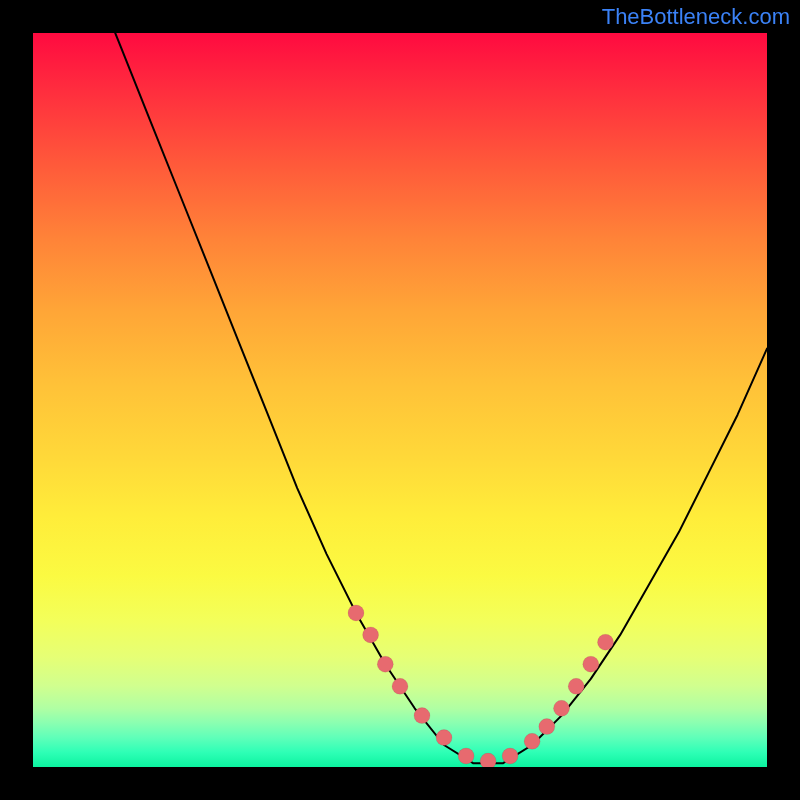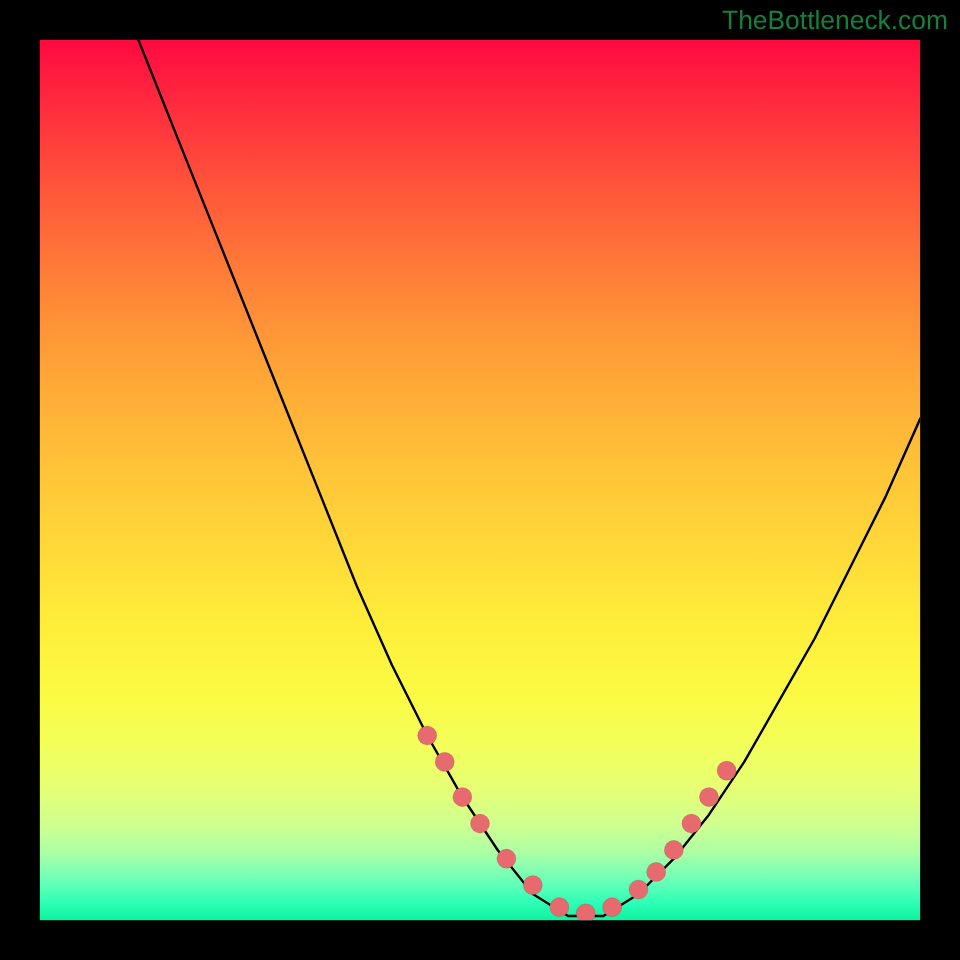--- a/index.html
+++ b/index.html
@@ -10,21 +10,21 @@
     height: 800px;
     background: #000;
   }
   .watermark {
     position: absolute;
     top: 4px;
     right: 10px;
     font-family: Arial, Helvetica, sans-serif;
     font-size: 22px;
     font-weight: 500;
-    color: #15803d;
+    color: #3b82f6;
     letter-spacing: 0px;
     z-index: 10;
   }
   .plot {
     position: absolute;
     left: 33px;
     top: 33px;
     width: 734px;
     height: 734px;
     overflow: hidden;

